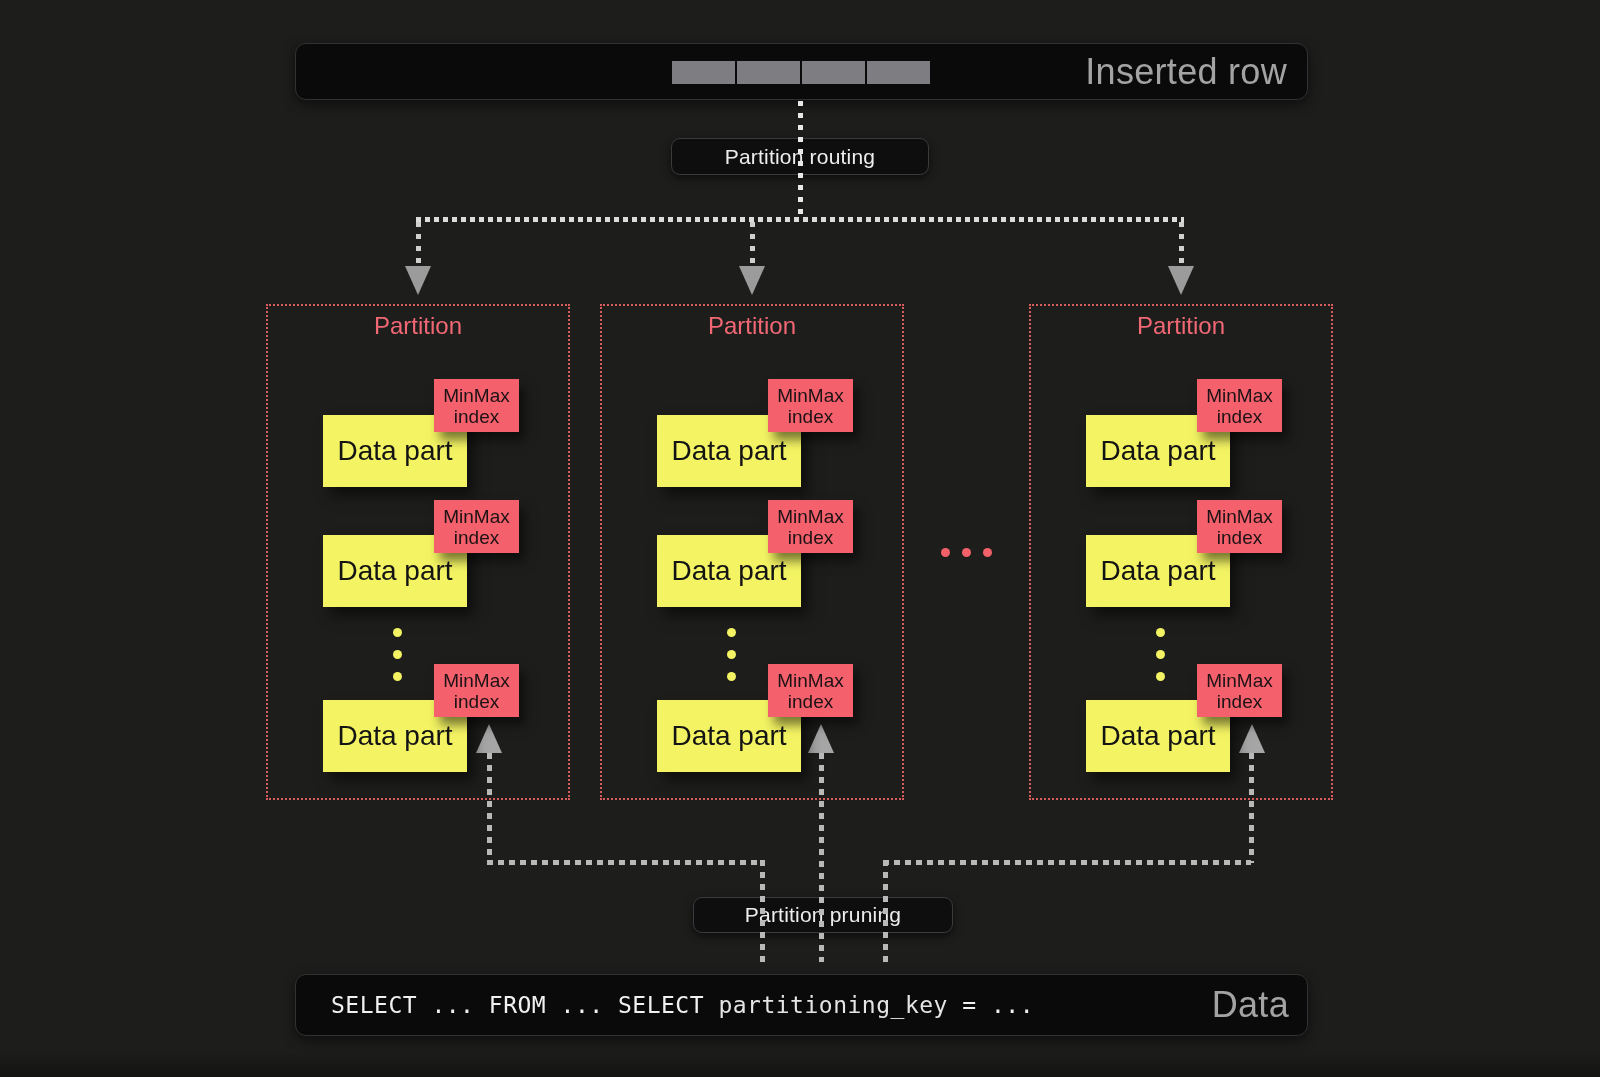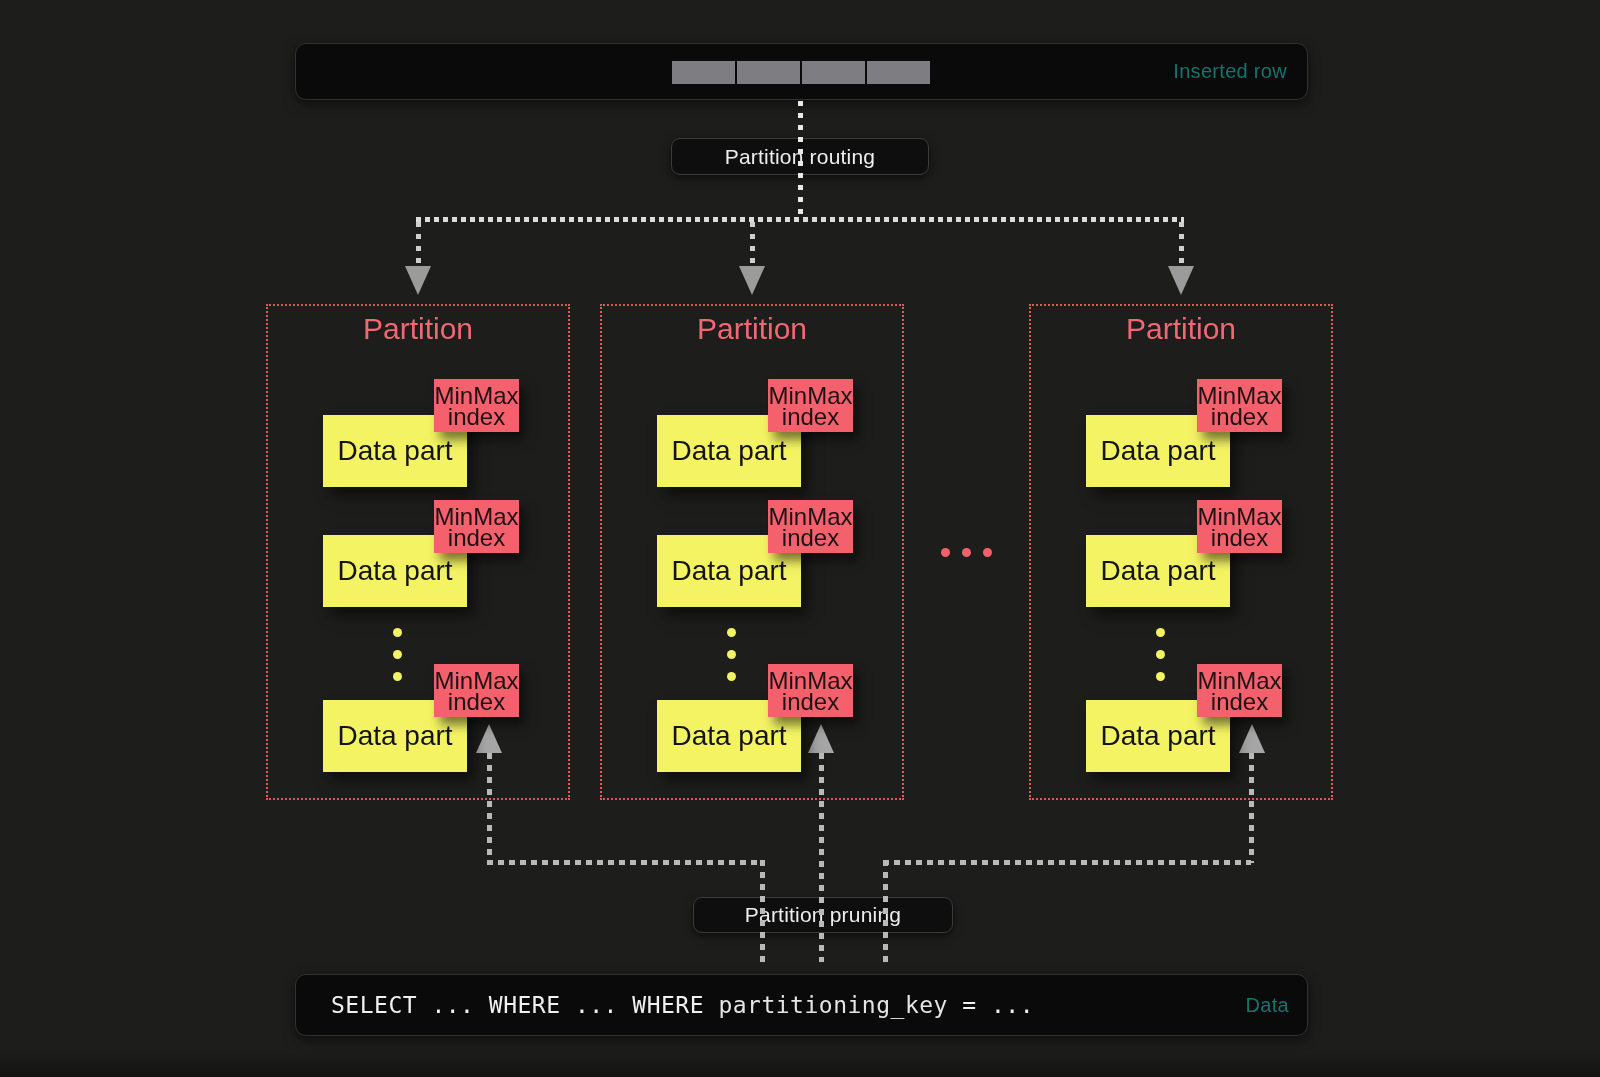--- a/index.html
+++ b/index.html
@@ -12,21 +12,21 @@
     background:linear-gradient(180deg,rgba(0,0,0,0),rgba(0,0,0,0.35));pointer-events:none;}
 
   
   .bar{
     position:absolute;left:295px;width:1013px;height:57px;
     background:#0a0a0b;border:1px solid #313134;border-radius:11px;
     box-sizing:border-box;box-shadow:0 4px 12px rgba(0,0,0,0.55);
   }
   .bar-label{
     position:absolute;right:20px;top:0;bottom:0;display:flex;align-items:center;
-    font-size:20px;color:#0f766e;letter-spacing:0.3px;
+    font-size:36px;color:#a3a3a3;letter-spacing:0.3px;
   }
   
   .cells{position:absolute;left:376px;top:17px;display:flex;gap:2px;}
   .cell{width:63px;height:23px;background:#7e7e82;}
 
   
   .pill{
     position:absolute;background:#0e0e0f;border:1px solid #3b3b3e;border-radius:9px;
     box-sizing:border-box;display:flex;align-items:center;justify-content:center;
     font-size:21px;color:#ededed;box-shadow:0 3px 9px rgba(0,0,0,0.6);z-index:2;
@@ -50,24 +50,24 @@
     clip-path:polygon(0 0,100% 0,50% 100%);}
   .ah-up{position:absolute;width:26px;height:29px;background:#a6a6a6;
     clip-path:polygon(50% 0,0 100%,100% 100%);}
 
   
   .partition{
     position:absolute;top:304px;width:304px;height:496px;
     border:2px dotted #d95b5e;box-sizing:border-box;
   }
   .p-title{position:absolute;top:6px;left:0;right:0;text-align:center;
-    font-size:30px;color:#f16874;}
+    font-size:24px;color:#f16874;}
   .tag{
     position:absolute;left:166px;width:85px;height:53px;background:#f4616c;
-    color:#1d1215;font-size:24px;line-height:21px;text-align:center;
+    color:#1d1215;font-size:19px;line-height:21px;text-align:center;
     box-sizing:border-box;padding-top:6px;z-index:3;
     box-shadow:6px 8px 10px rgba(0,0,0,0.5);
   }
   .t1{top:73px}.t2{top:194px}.t3{top:358px}
   .dp{
     position:absolute;left:55px;width:144px;height:72px;background:#f3f363;
     color:#141414;font-size:28px;line-height:72px;text-align:center;z-index:2;
     box-shadow:7px 9px 12px rgba(0,0,0,0.5);
   }
   .d1{top:109px}.d2{top:229px}.d3{top:394px}
@@ -173,17 +173,17 @@
   <div class="hdot-b" style="left:487px;top:860px;width:277px;"></div>
   <div class="hdot-b" style="left:883px;top:860px;width:368px;"></div>
   <div class="vdot-b" style="left:760px;top:860px;height:103px;"></div>
   <div class="vdot-b" style="left:883px;top:860px;height:103px;"></div>
 
   <div class="pill" style="left:693px;top:897px;width:260px;height:36px;">
     <span>Partition pruning</span>
   </div>
 
   <div class="bar" style="top:974px;height:62px;">
-    <div class="sql"><span>SELECT ... WHERE ... WHERE </span><span class="hl">partitioning_key</span><span> = ...</span></div>
+    <div class="sql"><span>SELECT ... FROM ... SELECT </span><span class="hl">partitioning_key</span><span> = ...</span></div>
     <div class="bar-label" style="right:18px;">Data</div>
   </div>
 
 </div>
 
 </body></html>

